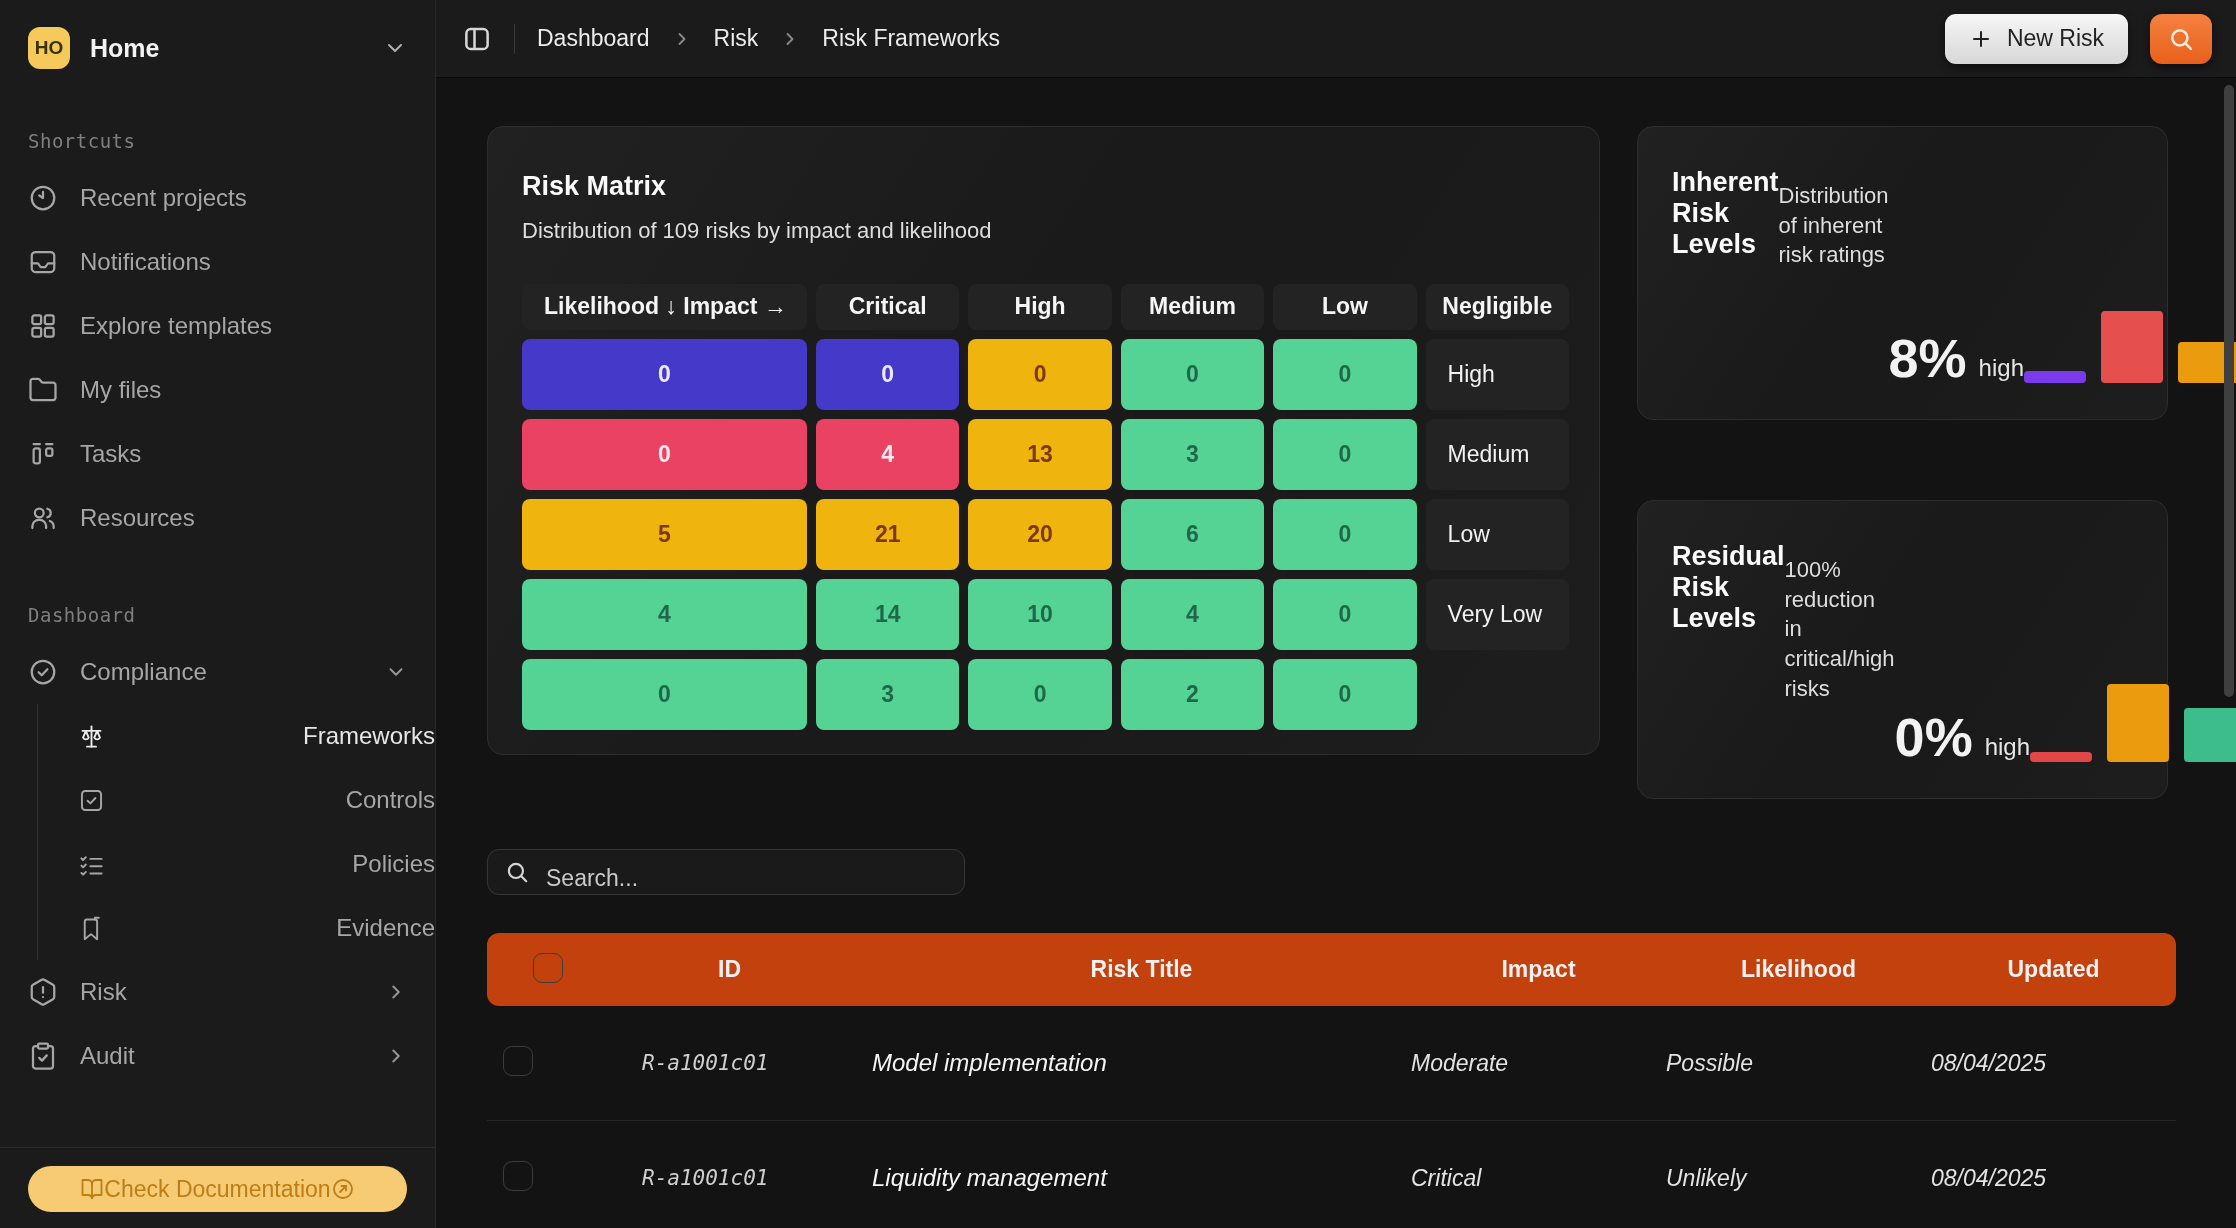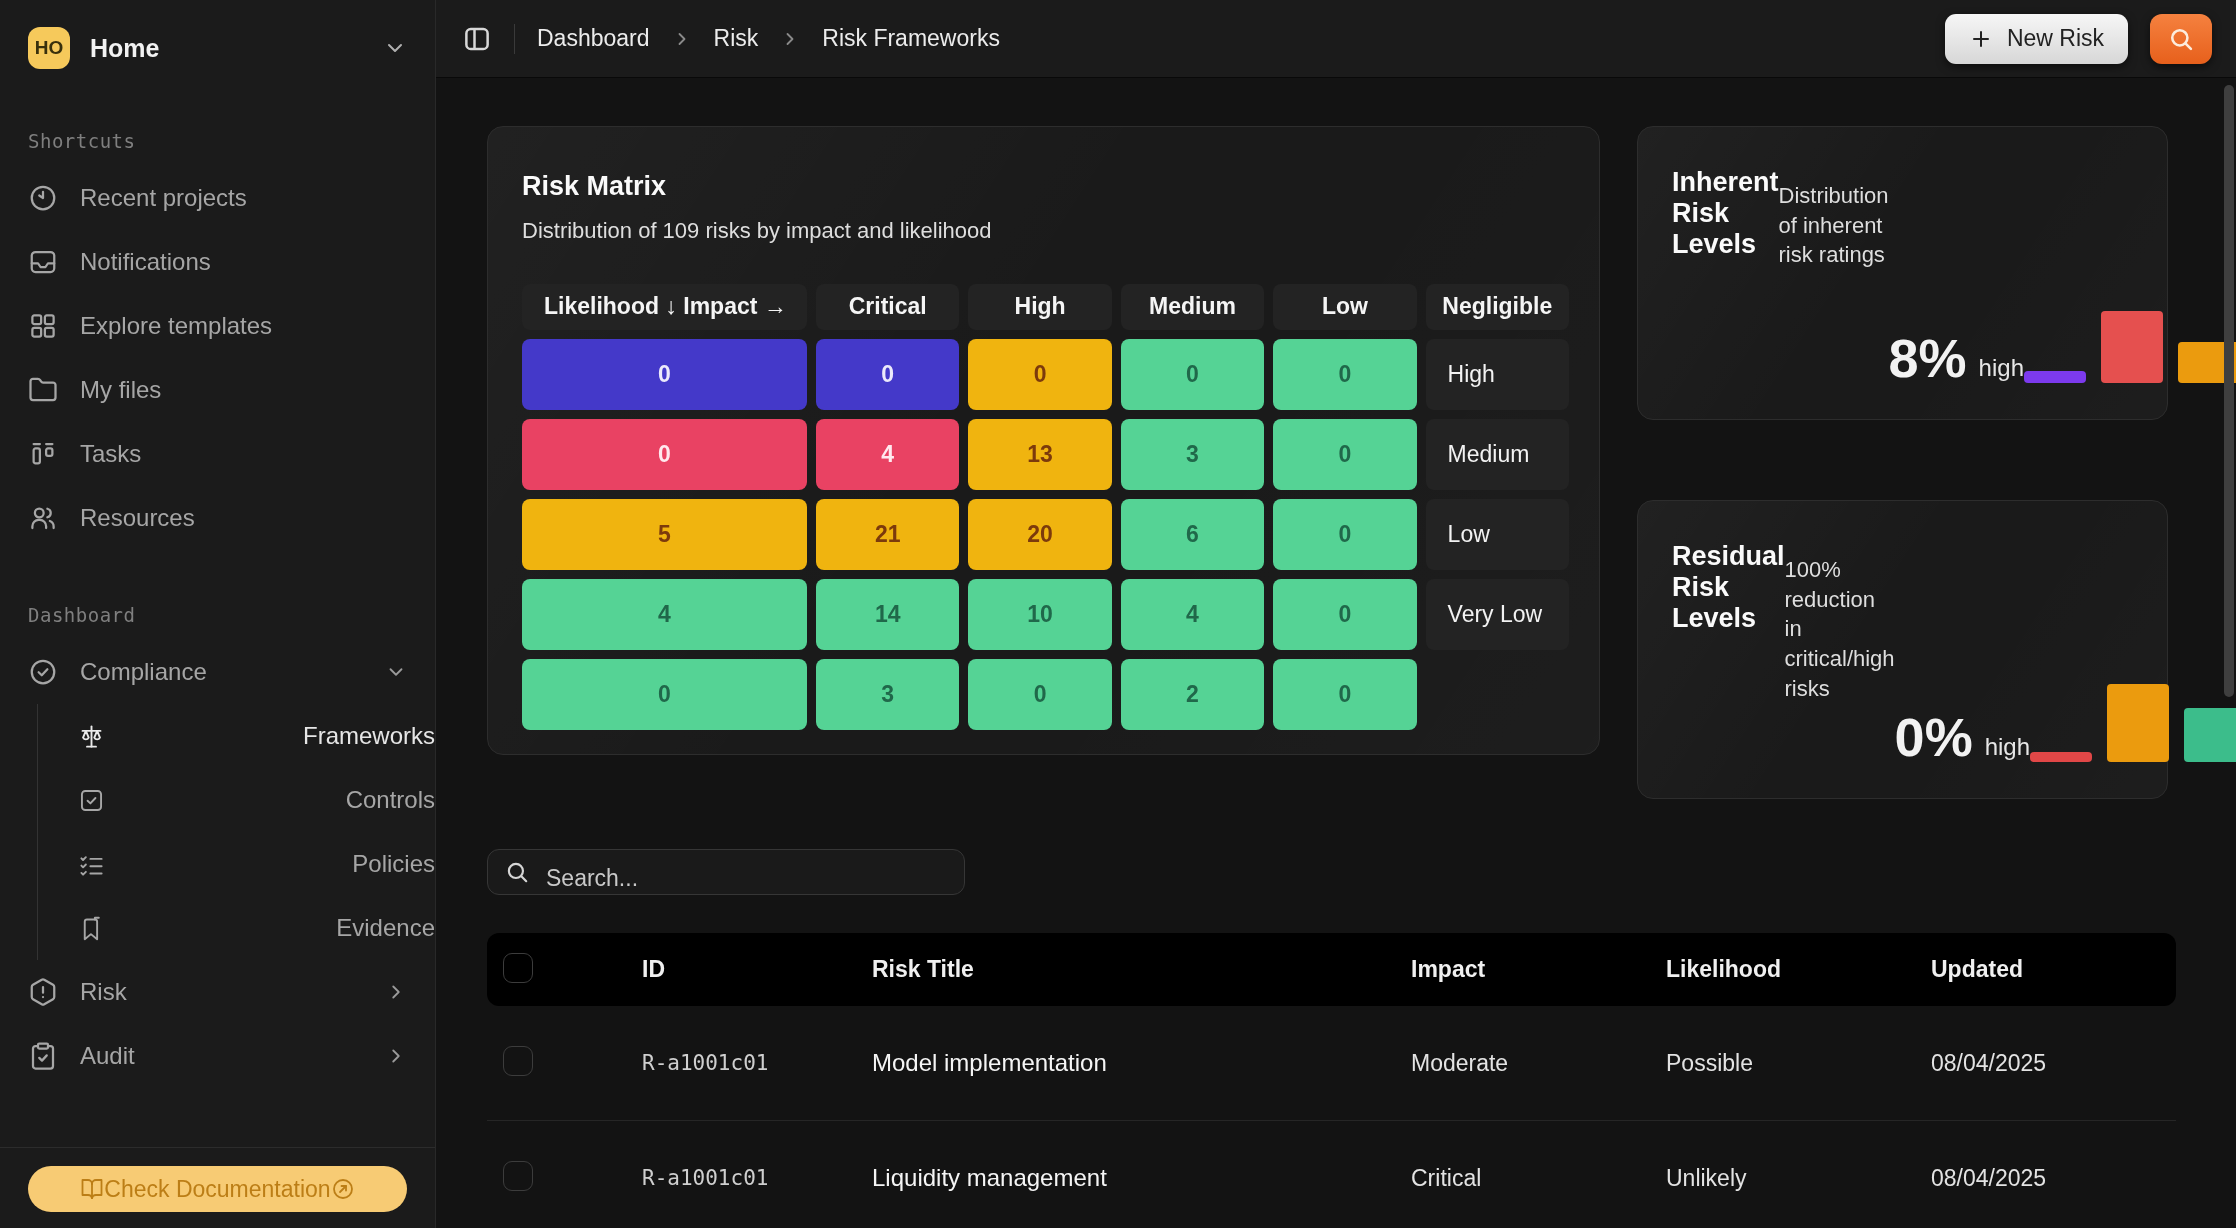--- a/index.html
+++ b/index.html
@@ -91,28 +91,28 @@
   
   .search-wrap { margin-top:50px; position:relative; width:478px; height:46px; }
   .search-input { width:100%; height:100%; background:#1a1a1a; border:1px solid #363636;
     border-radius:12px; color:#dcdcdc; font-size:23px; padding:13px 16px 0 58px; outline:none;
     font-family:inherit; }
   .search-input::placeholder { color:#c9c9c9; }
   .search-glyph { position:absolute; left:17px; top:10px; color:#d5d5d5; pointer-events:none; }
 
   .rtable { margin-top:38px; }
   .rt-grid { display:grid; grid-template-columns:105px 225px 1fr 255px 265px 245px; align-items:center; }
-  .rt-head { height:73px; background:#000000; border-radius:12px; }
+  .rt-head { height:73px; background:#c2410c; border-radius:12px;text-align:center; }
   .rt-head .col { color:#f0f0f0; font-size:23px; font-weight:700; }
   .cb-cell { padding-left:16px; }
   .checkbox { width:30px; height:30px; border-radius:9px; border:1.5px solid #3c3c3c;
     background:transparent; cursor:pointer; }
   .col-id { padding-left:50px; }
   .col-title { padding-left:55px; }
-  .rt-row { height:115px; border-bottom:1px solid #262626; cursor:pointer; }
+  .rt-row { height:115px; border-bottom:1px solid #262626; cursor:pointer;font-style:italic; }
   .rt-row .cell-id { font-family:"DejaVu Sans Mono", monospace; font-size:21px; color:#cfcfcf; }
   .rt-row .cell-title { font-size:24px; font-weight:500; color:#f5f5f5; }
   .rt-row .cell-plain { font-size:23px; color:#e3e3e3; }
 
   .scroll-thumb { position:absolute; right:2px; top:85px; width:10px; height:612px;
     border-radius:5px; background:#3f3f3f; cursor:pointer; }
 </style>
 </head>
 <body>
 

